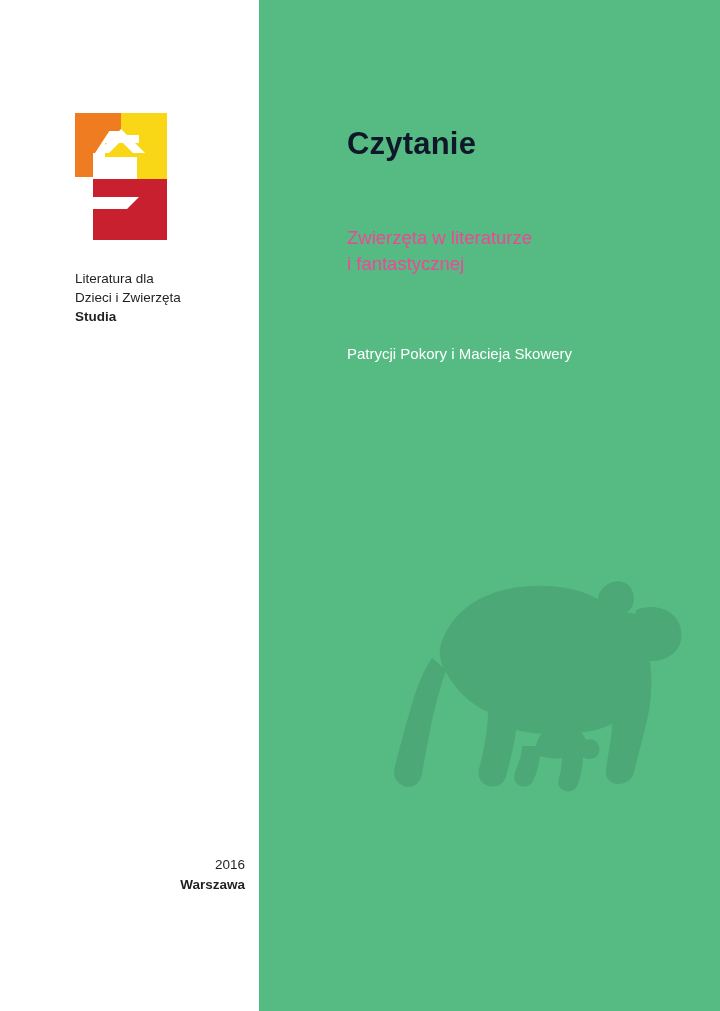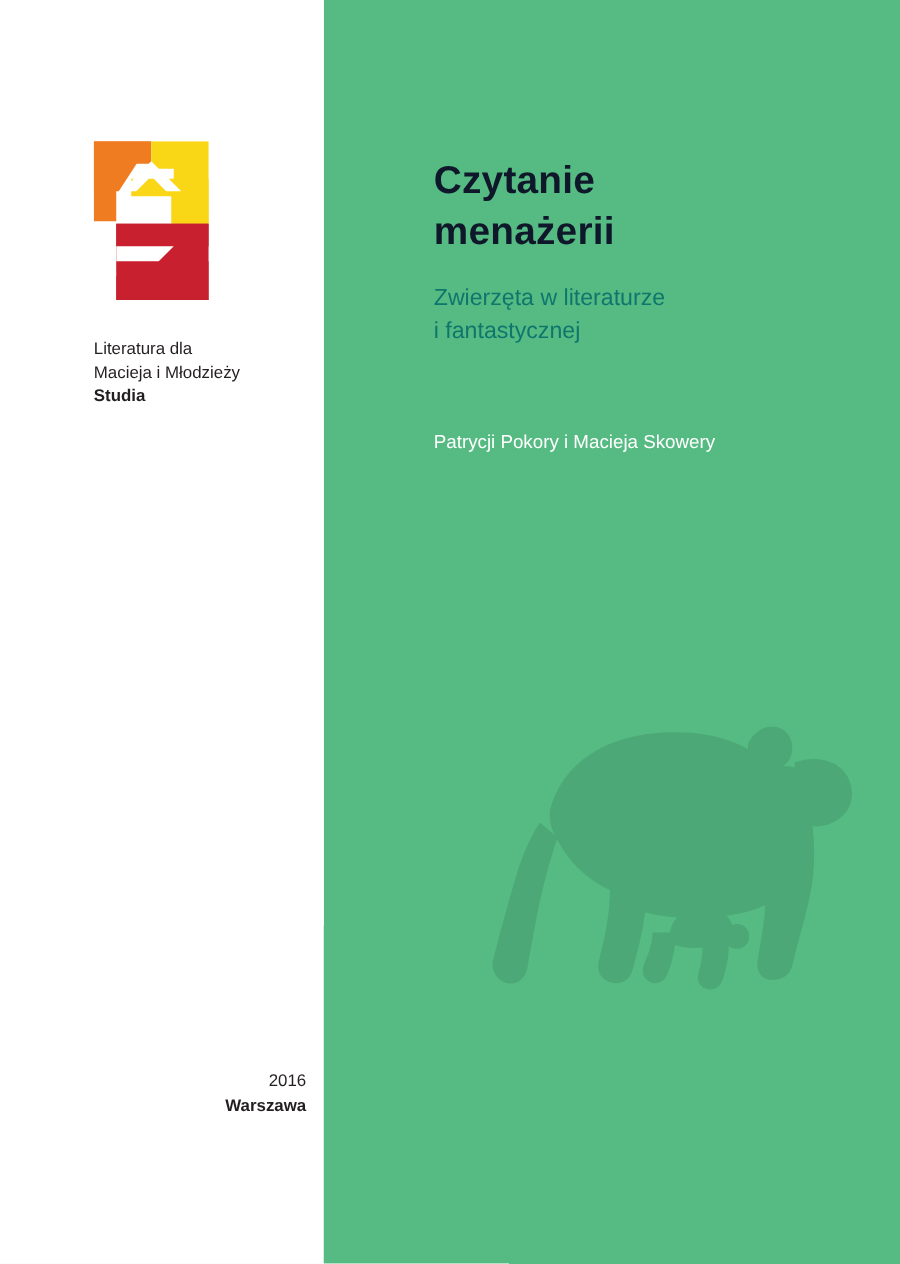--- a/index.html
+++ b/index.html
@@ -86,21 +86,21 @@
     line-height: 1.33;
     letter-spacing: 0.2px;
   }
   .main-title .tline { display: block; }
 
   .subtitle {
     position: absolute;
     left: 347px;
     top: 225px;
     width: 330px;
-    color: #0f766e;
+    color: #ec4899;
     font-size: 18.5px;
     line-height: 1.43;
   }
   .subtitle .sline { display: block; }
 
   .editors {
     position: absolute;
     left: 347px;
     top: 342px;
     width: 330px;
@@ -153,34 +153,33 @@
 
         <path d="M22 40 L46 16 L70 40 L58 40 L46 28 L34 40 Z" fill="#ffffff"></path>
         <path d="M18 66 H92 V84 H40 L18 106 Z" fill="#c8202e"></path>
         <path d="M18 84 H64 L40 108 H18 Z" fill="#ffffff"></path>
         <path d="M18 96 H92 V127 H18 Z" fill="#c8202e"></path>
       </svg>
     </div>
 
     <div class="series-title">
       <span class="line">Literatura dla</span>
-      <span class="line">Macieja i Młodzieży</span>
+      <span class="line">Dzieci i Zwierzęta</span>
       <span class="line bold">Studia</span>
     </div>
 
     <div class="place-block">
       <span class="year">2016</span>
       <span class="city">Warszawa</span>
     </div>
 
   </div>
 
   <div class="main-title">
     <span class="tline">Czytanie</span>
-    <span class="tline">menażerii</span>
   </div>
 
   <div class="subtitle">
     <span class="sline">Zwierzęta w literaturze</span>
     <span class="sline">i fantastycznej</span>
   </div>
 
   <div class="editors">
     <span class="eline">Patrycji Pokory i Macieja Skowery</span>
   </div>

